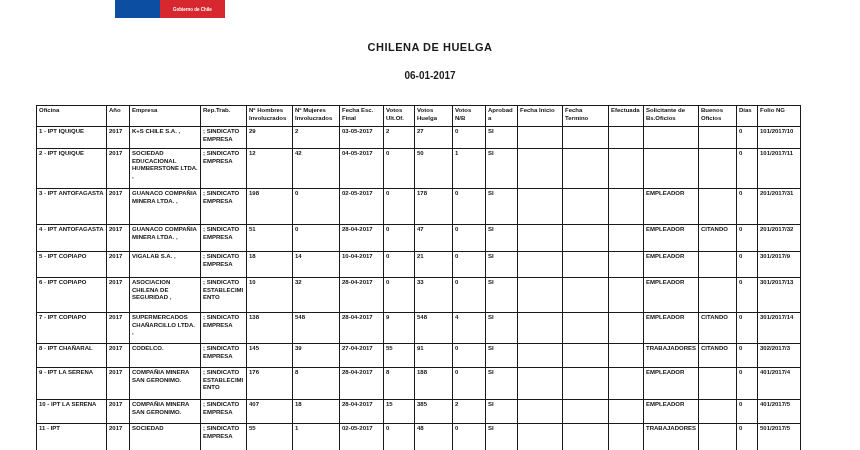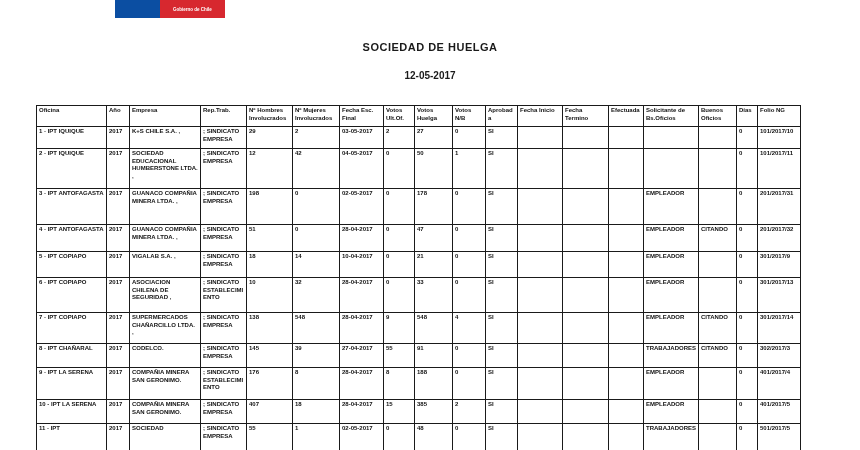--- a/index.html
+++ b/index.html
@@ -45,22 +45,22 @@
 
 <div id="page">
 
   <div id="logo">
     <div class="blue"></div>
     <div class="red">
       <span>Gobierno de Chile</span>
     </div>
   </div>
 
-  <div class="doc-title">SOCIEDAD DE HUELGA</div>
-  <div class="doc-date">12-05-2017</div>
+  <div class="doc-title">CHILENA DE HUELGA</div>
+  <div class="doc-date">06-01-2017</div>
 
   <table id="report-table">
     <colgroup>
         <col style="width: 70px;">
         <col style="width: 23px;">
         <col style="width: 71px;">
         <col style="width: 46px;">
         <col style="width: 46px;">
         <col style="width: 47px;">
         <col style="width: 44px;">

